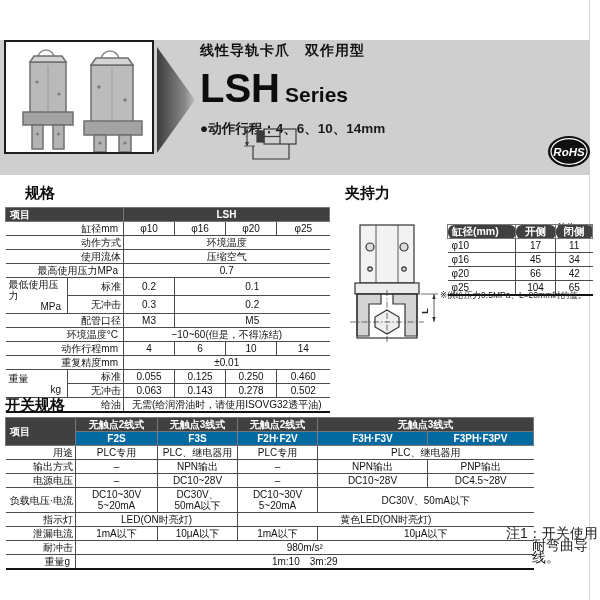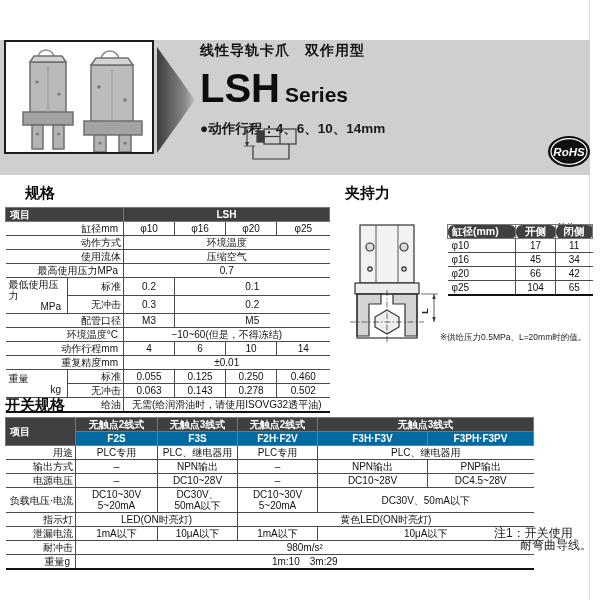--- a/index.html
+++ b/index.html
@@ -49,22 +49,22 @@
   #spec-table { left:5px; top:207px; width:324px; }
   #spec-table td { height:13px; }
   #grip-table { left:447px; top:224px; width:145px; }
   #grip-table td { height:12px;border-radius:6px; }
   #grip-table td.hd { font-size:10.5px; }
   #switch-table { left:5px; top:417px; width:528px; }
   #switch-table td { height:13px; }
 
   .unit-n { position:absolute; left:445px; top:222px; width:147px; text-align:right;
             font-size:9.5px; font-weight:bold; color:#222; }
-  .grip-note { position:absolute; left:440px; top:290px; width:150px; font-size:8.5px; color:#222;margin-top:42px; }
-  .side-note { position:absolute; left:494px; top:527px; font-size:12px; line-height:12px; color:#222; }
+  .grip-note { position:absolute; left:440px; top:290px; width:150px; font-size:8.5px; color:#222; }
+  .side-note { position:absolute; left:506px; top:527px; font-size:14px; line-height:12px; color:#222; }
   .side-note .l2 { padding-left:26px; }
   .grip-figure { position:absolute; left:346px; top:220px; }
 </style>
 </head>
 <body>
 
 <div class="page-edge"></div>
 
 <div class="band">
 

